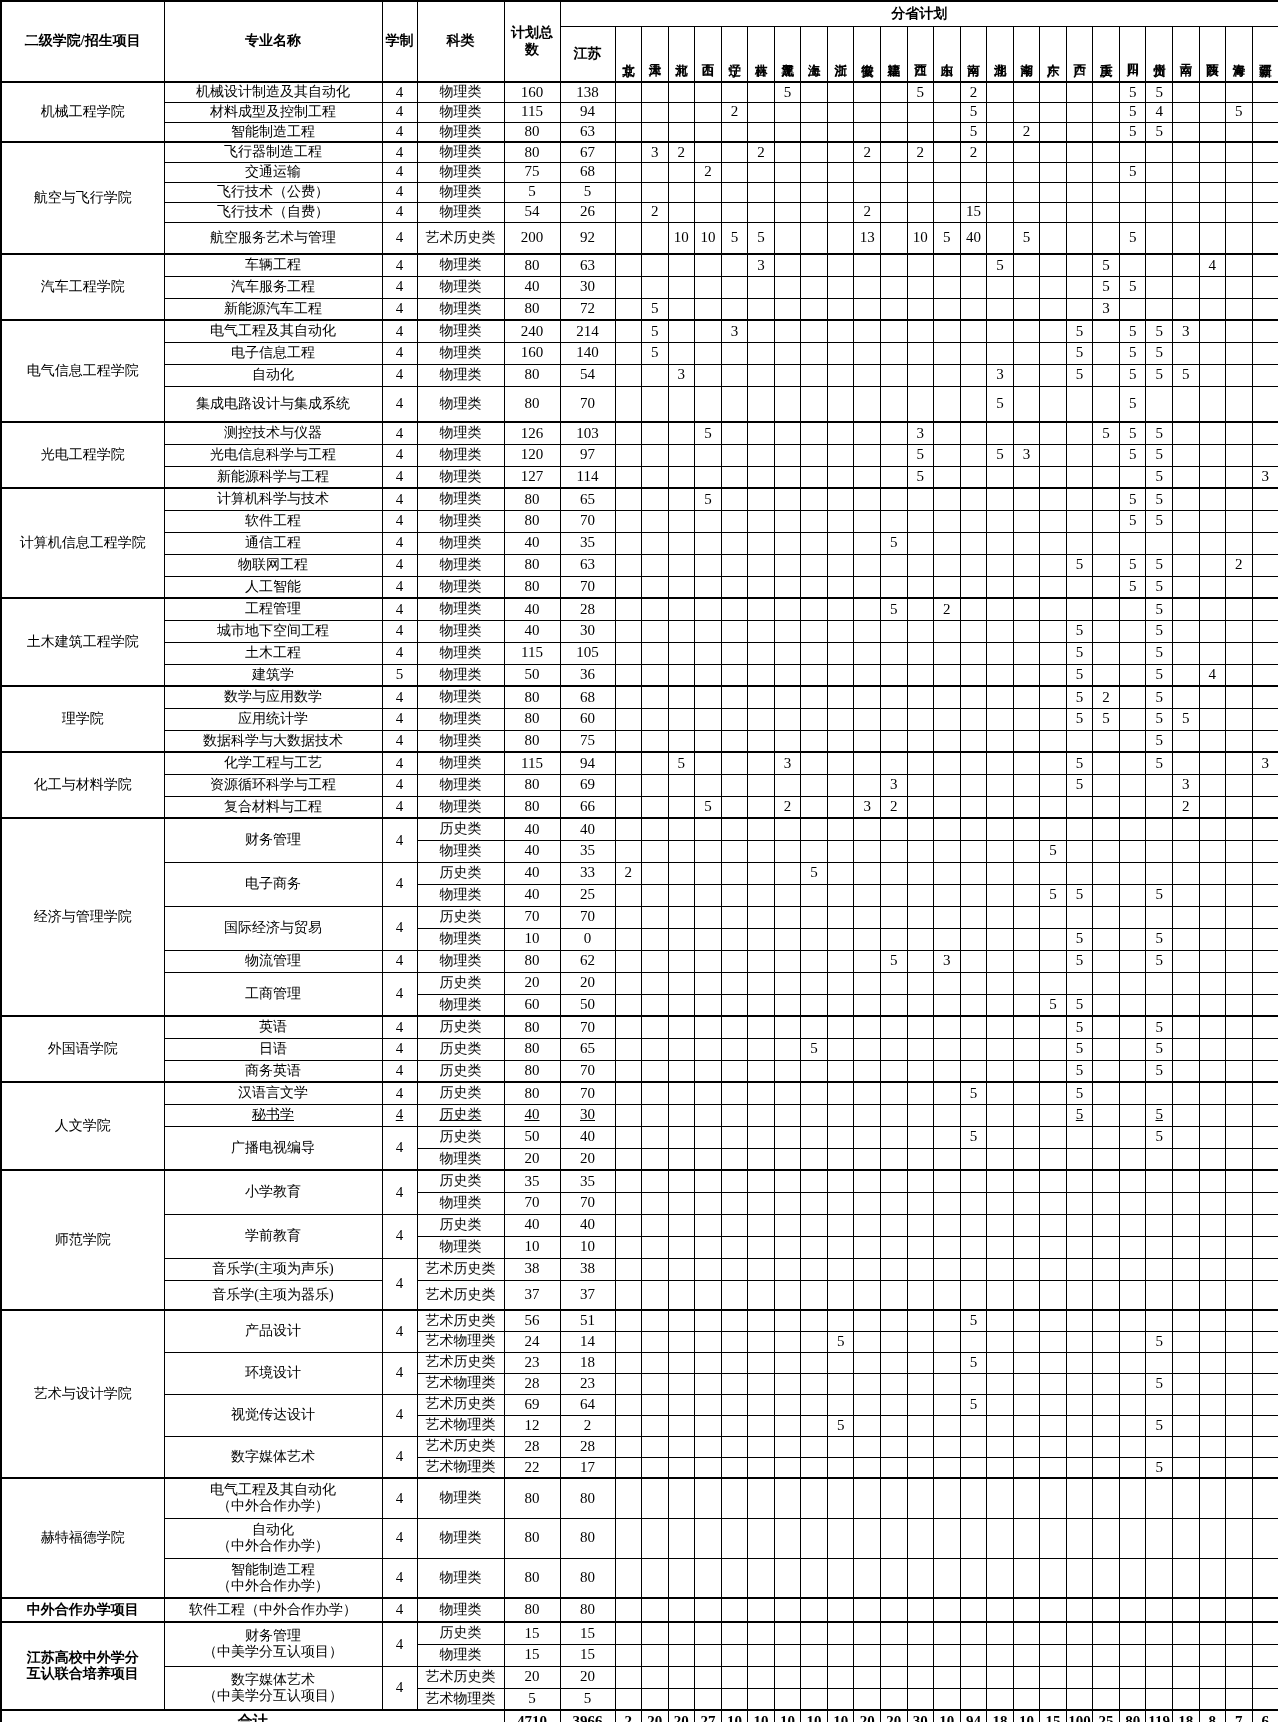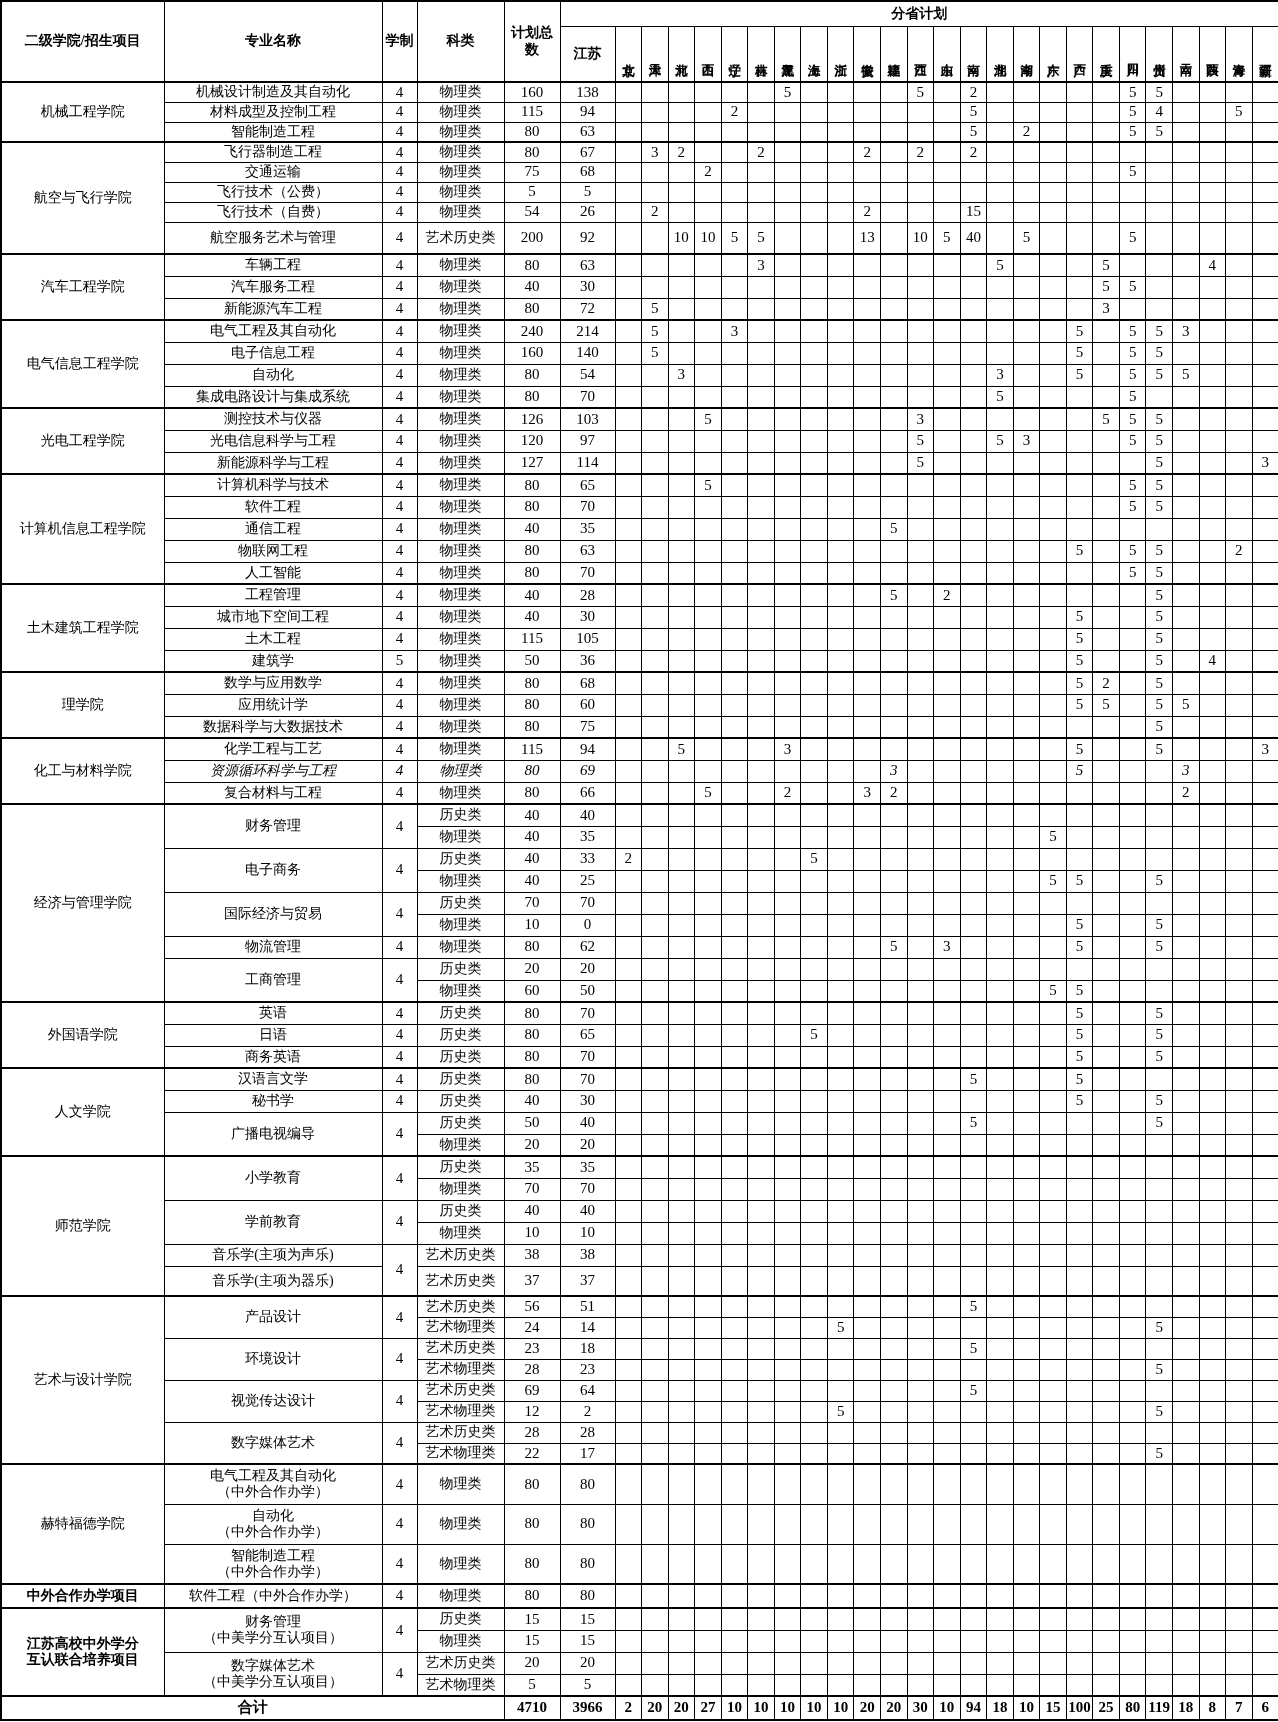--- a/index.html
+++ b/index.html
@@ -543,21 +543,21 @@
           <td class="num"></td>
           <td class="num">5</td>
           <td class="num"></td>
           <td class="num">5</td>
           <td class="num">5</td>
           <td class="num">5</td>
           <td class="num"></td>
           <td class="num"></td>
           <td class="num"></td>
         </tr>
-        <tr style="height: 22px; margin-left: 16px;">
+        <tr style="height: 36px; margin-left: 16px;">
           <td rowspan="1" class="major">集成电路设计与集成系统</td>
           <td rowspan="1" class="num">4</td>
           <td>物理类</td>
           <td class="num">80</td>
           <td class="num">70</td>
           <td class="num"></td>
           <td class="num"></td>
           <td class="num"></td>
           <td class="num"></td>
           <td class="num"></td>
@@ -1092,21 +1092,21 @@
           <td class="num"></td>
           <td class="num">5</td>
           <td class="num"></td>
           <td class="num"></td>
           <td class="num">5</td>
           <td class="num"></td>
           <td class="num"></td>
           <td class="num"></td>
           <td class="num">3</td>
         </tr>
-        <tr style="height: 22px; font-style: italic;">
+        <tr style="height: 22px;">
           <td rowspan="1" class="major">资源循环科学与工程</td>
           <td rowspan="1" class="num">4</td>
           <td>物理类</td>
           <td class="num">80</td>
           <td class="num">69</td>
           <td class="num"></td>
           <td class="num"></td>
           <td class="num"></td>
           <td class="num"></td>
           <td class="num"></td>
@@ -1567,21 +1567,21 @@
           <td class="num"></td>
           <td class="num">5</td>
           <td class="num"></td>
           <td class="num"></td>
           <td class="num"></td>
           <td class="num"></td>
           <td class="num"></td>
           <td class="num"></td>
           <td class="num"></td>
         </tr>
-        <tr style="height: 22px;">
+        <tr style="height: 22px; text-decoration: underline;">
           <td rowspan="1" class="major">秘书学</td>
           <td rowspan="1" class="num">4</td>
           <td>历史类</td>
           <td class="num">40</td>
           <td class="num">30</td>
           <td class="num"></td>
           <td class="num"></td>
           <td class="num"></td>
           <td class="num"></td>
           <td class="num"></td>

